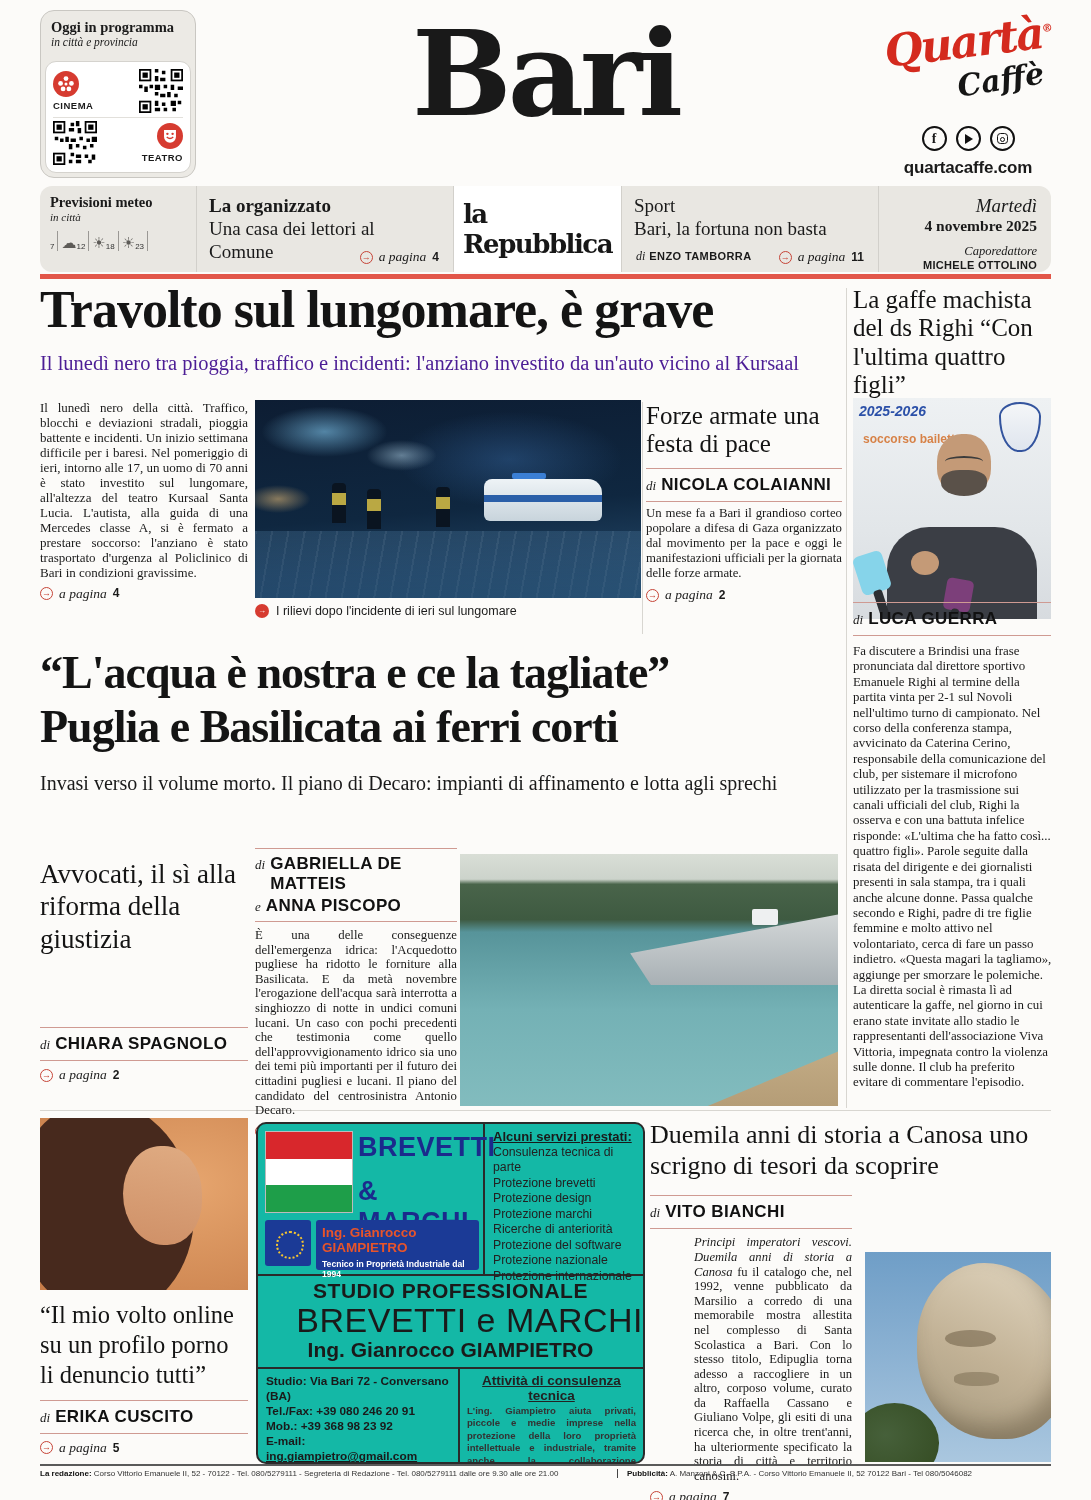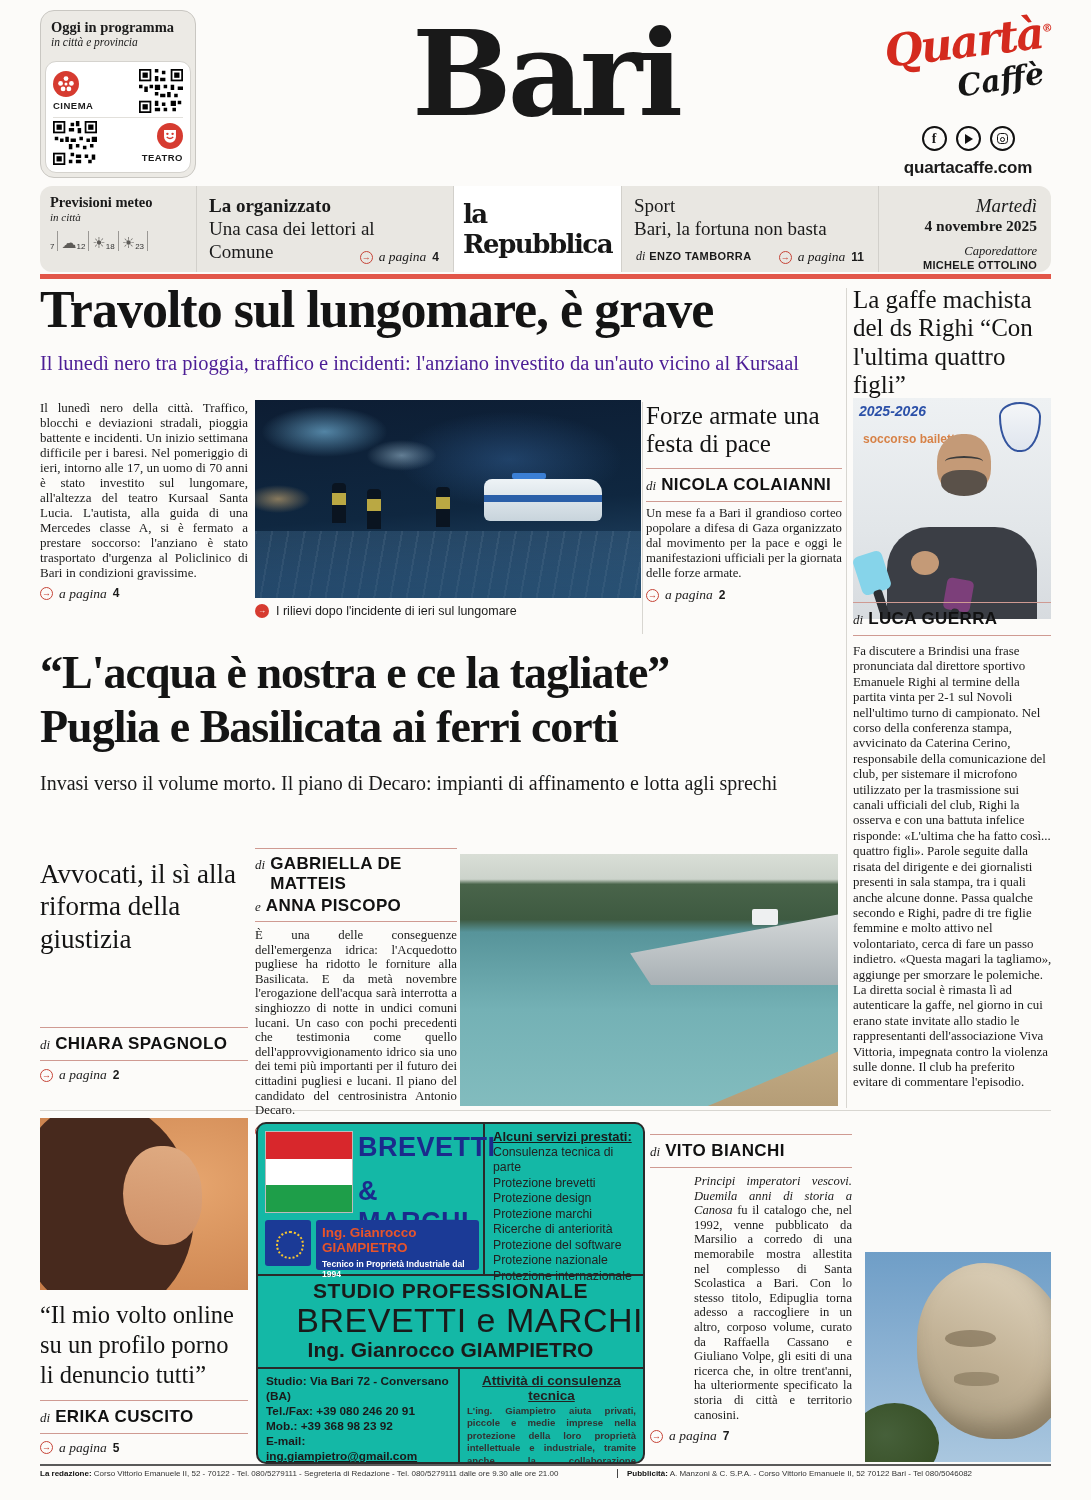--- a/index.html
+++ b/index.html
@@ -575,20 +575,21 @@
 
       </div>
       <div class="br">
         <div class="at">Attività di consulenza tecnica</div>
         <div class="ap">L'ing. Giampietro aiuta privati, piccole e medie imprese nella protezione della loro proprietà intellettuale e industriale, tramite anche la collaborazione professionale con noti studi di mandatari italiani, e segue i propri clienti nella protezione del loro “Made in Italy” in Italia, in Europa e nel Mondo</div>
       </div>
     </div>
   </div>
 
   <div class="abs canosa">
+    <div class="h">Duemila anni di storia a Canosa uno scrigno di tesori da scoprire</div>
     <div class="cols">
       <div class="lc">
         <hr class="hairline">
         <div class="byline">
           <span class="di">di</span>
           <span class="nm">VITO BIANCHI</span>
         </div>
         <hr class="hairline">
         <p class="bd"><span class="lead-it">Principi imperatori vescovi. Duemila anni di storia a Canosa</span><span> fu il catalogo che, nel 1992, venne pubblicato da Marsilio a corredo di una memorabile mostra allestita nel complesso di Santa Scolastica a Bari. Con lo stesso titolo, Edipuglia torna adesso a raccogliere in un altro, corposo volume, curato da Raffaella Cassano e Giuliano Volpe, gli esiti di una ricerca che, in oltre trent'anni, ha ulteriormente specificato la storia di città e territorio canosini.</span></p>
         <div class="pg">

